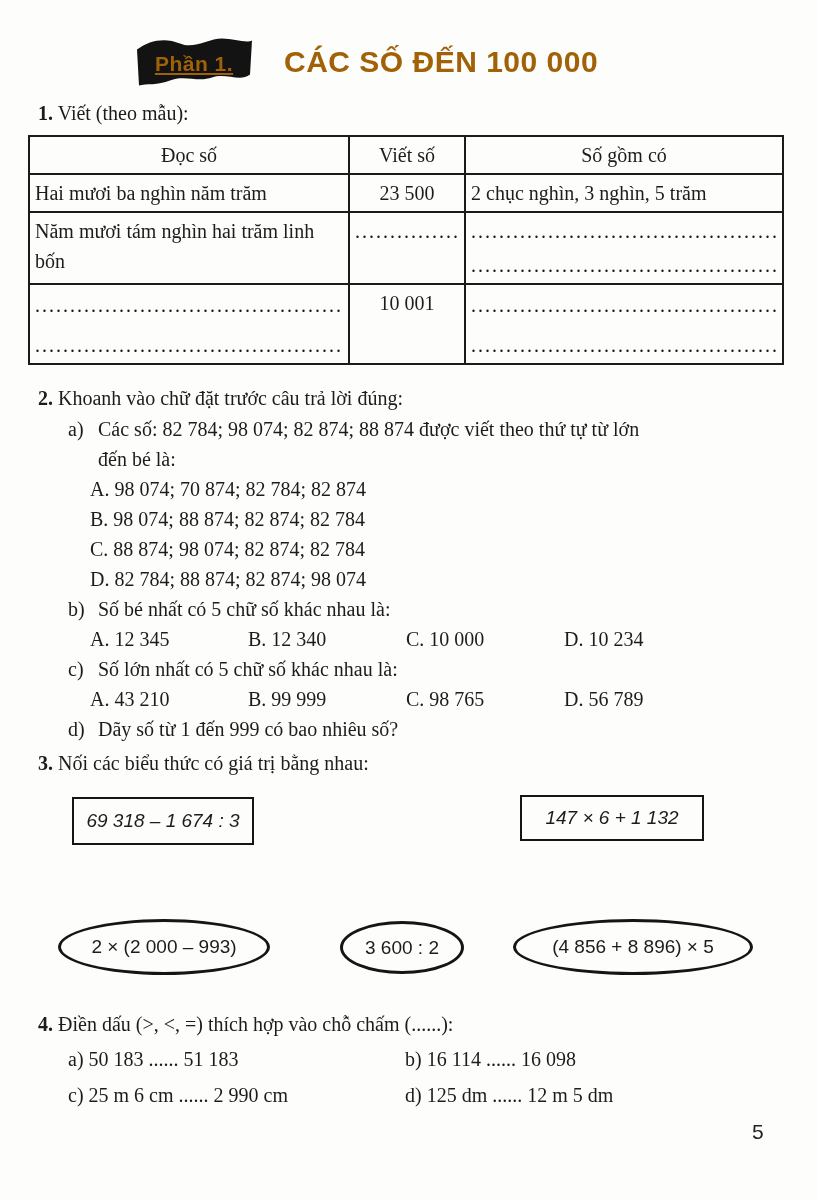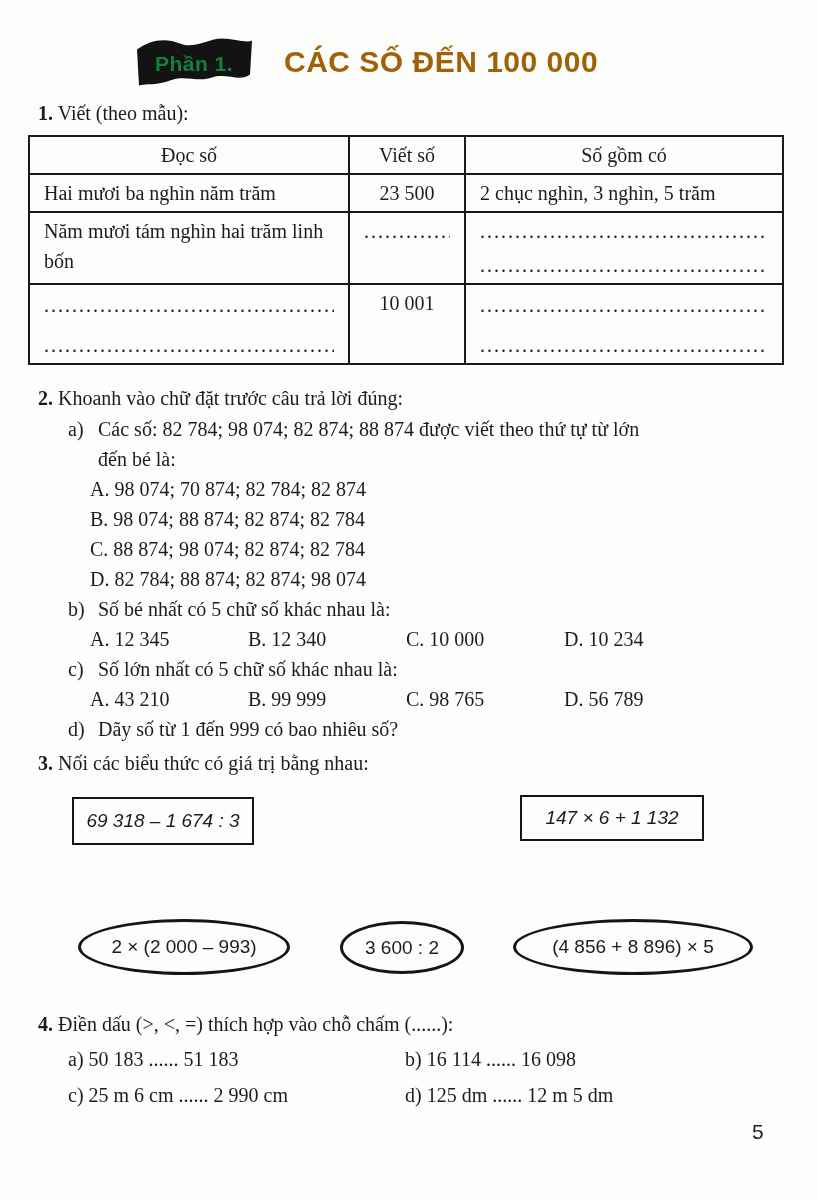--- a/index.html
+++ b/index.html
@@ -12,39 +12,39 @@
     color:#1c1c1c;
     overflow:hidden;
   }
   
   .header { display:flex; align-items:center; padding-top:34px; padding-left:130px; gap:26px; }
   .banner { position:relative; width:128px; height:56px; flex:none; }
   .banner svg { position:absolute; left:0; top:0; width:100%; height:100%; }
   .banner-label {
     position:absolute; left:0; top:4px; right:0; bottom:0;
     display:flex; align-items:center; justify-content:center;
-    color:#15803d; font-family:"Liberation Sans", sans-serif;
-    font-weight:bold; font-size:21px; letter-spacing:0.5px;
+    color:#a16207; font-family:"Liberation Sans", sans-serif;
+    font-weight:bold; font-size:21px; letter-spacing:0.5px;text-decoration:underline;
   }
   .page-title {
     font-family:"Liberation Sans", sans-serif; font-weight:bold;
     font-size:30px; color:#a16207; letter-spacing:0.5px; white-space:nowrap;
   }
   
   .ex-heading { font-size:20px; line-height:31px; margin-left:38px; }
   .ex-num { font-weight:bold; }
   
   .ex1-heading { margin-top:8px; }
   table.fill-table {
     border-collapse:collapse; table-layout:fixed;
     margin:6px 0 0 28px; width:754px; font-size:20px;
   }
   table.fill-table th, table.fill-table td {
     border:2px solid #1b1b1b; font-weight:normal;
-    padding:3px 14px; vertical-align:top; line-height:30px;
+    padding:3px 5px; vertical-align:top; line-height:30px;
   }
   table.fill-table th { text-align:center; height:30px; }
   .cell-center { text-align:center; }
   .dots {
     display:block; overflow:hidden; white-space:nowrap;
     letter-spacing:2px; line-height:30px; color:#1b1b1b;
   }
   .row2-c3-line2 { margin-top:4px; }
   .row3 td { height:70px; }
   .row3-line1 { margin-top:2px; }
@@ -64,21 +64,21 @@
   .mbox, .mellipse {
     position:absolute; display:flex; align-items:center; justify-content:center;
     font-family:"Liberation Sans", sans-serif; font-size:19px; white-space:nowrap;
     background:#fdfdfc;
   }
   .mbox { border:2px solid #151515;font-style:italic; }
   .mbox.b1 { left:72px;  top:18px; width:178px; height:44px; }
   .mbox.b2 { left:322px; top:18px; width:140px; height:42px; }
   .mbox.b3 { left:520px; top:16px; width:180px; height:42px; }
   .mellipse { border:3px solid #151515; border-radius:50%; }
-  .mellipse.e1 { left:78px;  top:140px; width:206px; height:50px; }
+  .mellipse.e1 { left:58px;  top:140px; width:206px; height:50px; }
   .mellipse.e2 { left:340px; top:142px; width:118px; height:47px; }
   .mellipse.e3 { left:513px; top:140px; width:234px; height:50px; }
   
   .ex4-heading { margin-top:8px; }
   .ex4-grid {
     margin:4px 0 0 68px; display:grid; grid-template-columns:337px auto;
     row-gap:6px; font-size:20px; line-height:30px;
   }
   
   .page-num {

